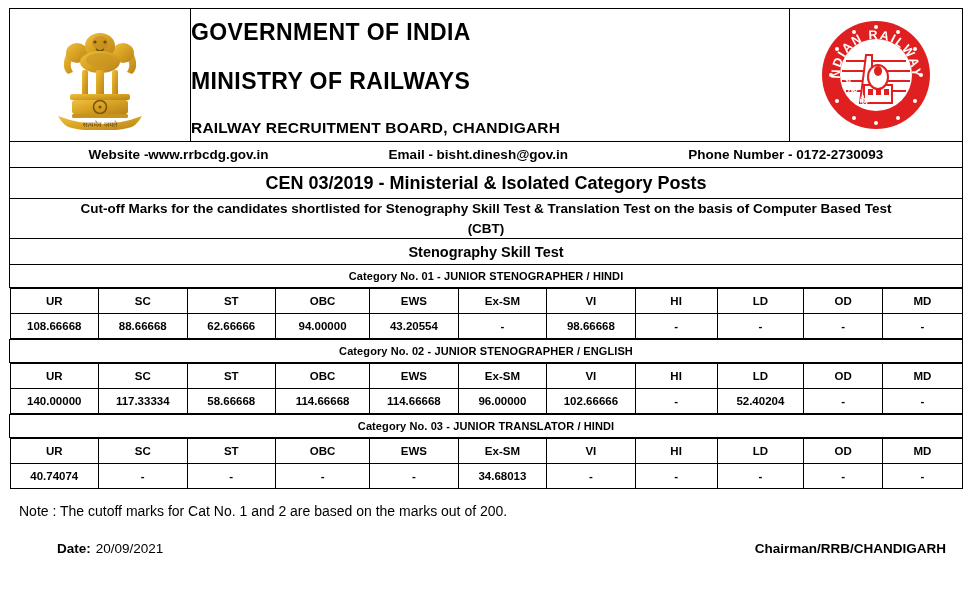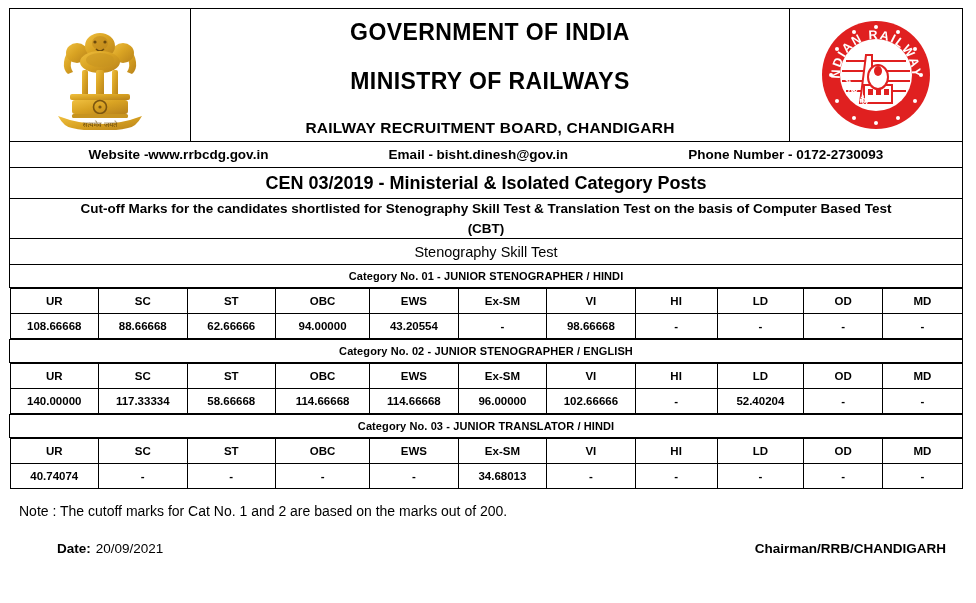--- a/index.html
+++ b/index.html
@@ -37,21 +37,21 @@
 
   
   .cell-emblem, .cell-logo {
     width: 181px;
     height: 132px;
     text-align: center;
   }
   .cell-logo { width: 173px; }
 
   .masthead-center {
-    text-align: center;
+    text-align: left;
     padding: 6px 4px 8px 4px;
   }
   .org-line1 {
     font-size: 23px;
     font-weight: bold;
     letter-spacing: .4px;
     margin: 9px 0 0 0;
   }
   .org-line2 {
     font-size: 23px;
@@ -105,21 +105,21 @@
     line-height: 1.45;
     padding: 6px 12px 7px 12px;
   }
   .notice-row td .n2 { display: block; }
 
   
   .section-row td {
     height: 25px;
     text-align: center;
     font-size: 14.5px;
-    font-weight: normal;
+    font-weight: bold;
   }
 
   
   .cat-row td {
     height: 22px;
     text-align: center;
     font-size: 11px;
     font-weight: bold;
     letter-spacing: .1px;
   }

